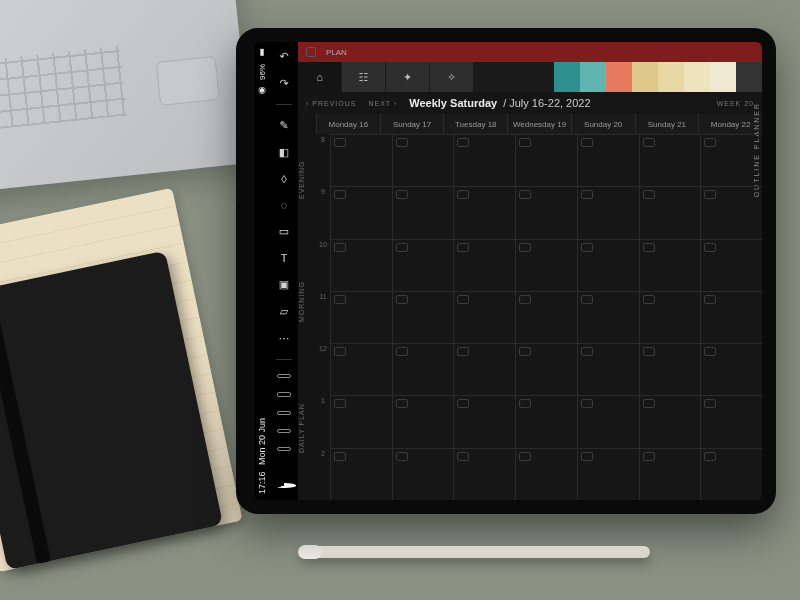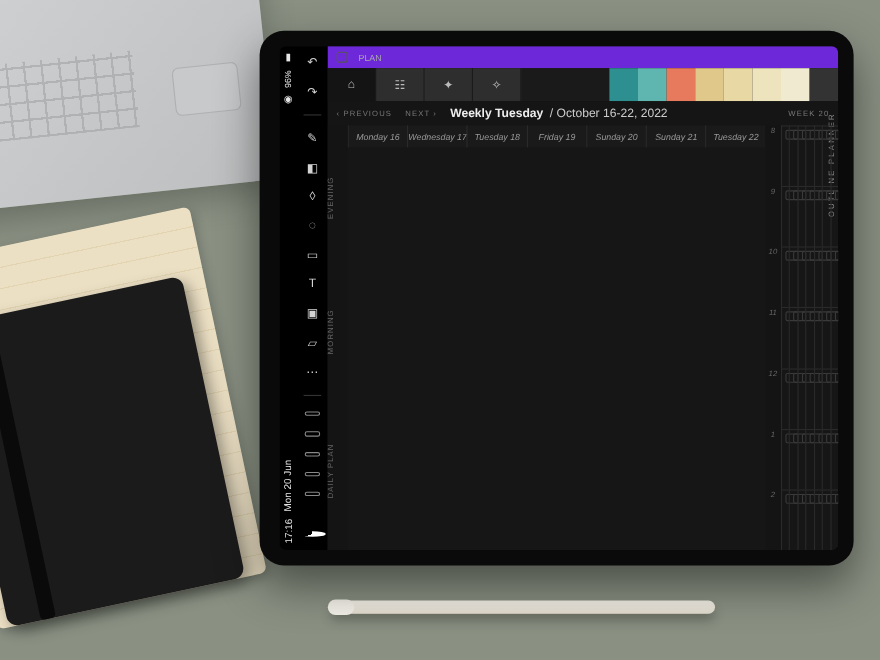--- a/index.html
+++ b/index.html
@@ -135,21 +135,21 @@
   
   .doc {
     flex:1;
     background:#191919;
     position:relative;
     display:flex;
     flex-direction:column;
   }
   .doc-tabs {
     height:20px;
-    background:#6d28d9;
+    background:#7f1d1d;
     display:flex;
     align-items:center;
     font-size:8px;
     color:#aaa;
     padding-left:8px;
     gap:10px;
     text-align:right;
   }
   .doc-tabs .tabicon{ width:10px;height:10px;border:1px solid #555;border-radius:2px;}
 
@@ -193,21 +193,21 @@
   .side-label {
     width:18px;
     writing-mode: vertical-rl; transform: rotate(180deg);
     display:flex; justify-content:space-around;
     font-size:7px; color:#666; letter-spacing:1px;
     padding:6px 0;
     background:#141414;
   }
   .grid {
     flex:1;
-    display:flex; font-style:italic;
+    display:flex; flex-direction:column;
   }
   .dayhead {
     height:20px; display:grid; grid-template-columns: repeat(7,1fr);
     background:#1a1a1a;
   }
   .dayhead div{
     font-size:8px; color:#999; display:flex; align-items:center; justify-content:center;
     border-left:1px solid #2a2a2a;
   }
   .rows { flex:1; display:grid; grid-template-rows: repeat(7,1fr); }
@@ -311,40 +311,40 @@
             <div class="sw" style="background: rgb(240, 234, 208);"></div>
             <div class="sw" style="background: rgb(51, 51, 51);"></div>
           </div>
       </div>
 
       <span class="brand">OUTLINE PLANNER</span>
 
       <div class="header-row">
         <span class="navbtn">‹ PREVIOUS</span>
         <span class="navbtn">NEXT ›</span>
-        <span class="title">Weekly Tuesday</span>
-        <span class="sub">/ <span>October 16-22, 2022</span></span>
+        <span class="title">Weekly Saturday</span>
+        <span class="sub">/ <span>July 16-22, 2022</span></span>
         <span class="wk">WEEK 20</span>
       </div>
 
       <div class="grid-wrap">
         <div class="side-label" id="sidelabels">
             <span>DAILY PLAN</span>
             <span>MORNING</span>
             <span>EVENING</span>
           </div>
         <div class="grid">
           <div class="dayhead" id="dayhead">
               <div>Monday 16</div>
-              <div>Wednesday 17</div>
+              <div>Sunday 17</div>
               <div>Tuesday 18</div>
-              <div>Friday 19</div>
+              <div>Wednesday 19</div>
               <div>Sunday 20</div>
               <div>Sunday 21</div>
-              <div>Tuesday 22</div>
+              <div>Monday 22</div>
             </div>
           <div style="flex:1; display:flex;">
             <div class="timecol" id="timecol">
                 <div>8</div>
                 <div>9</div>
                 <div>10</div>
                 <div>11</div>
                 <div>12</div>
                 <div>1</div>
                 <div>2</div>

